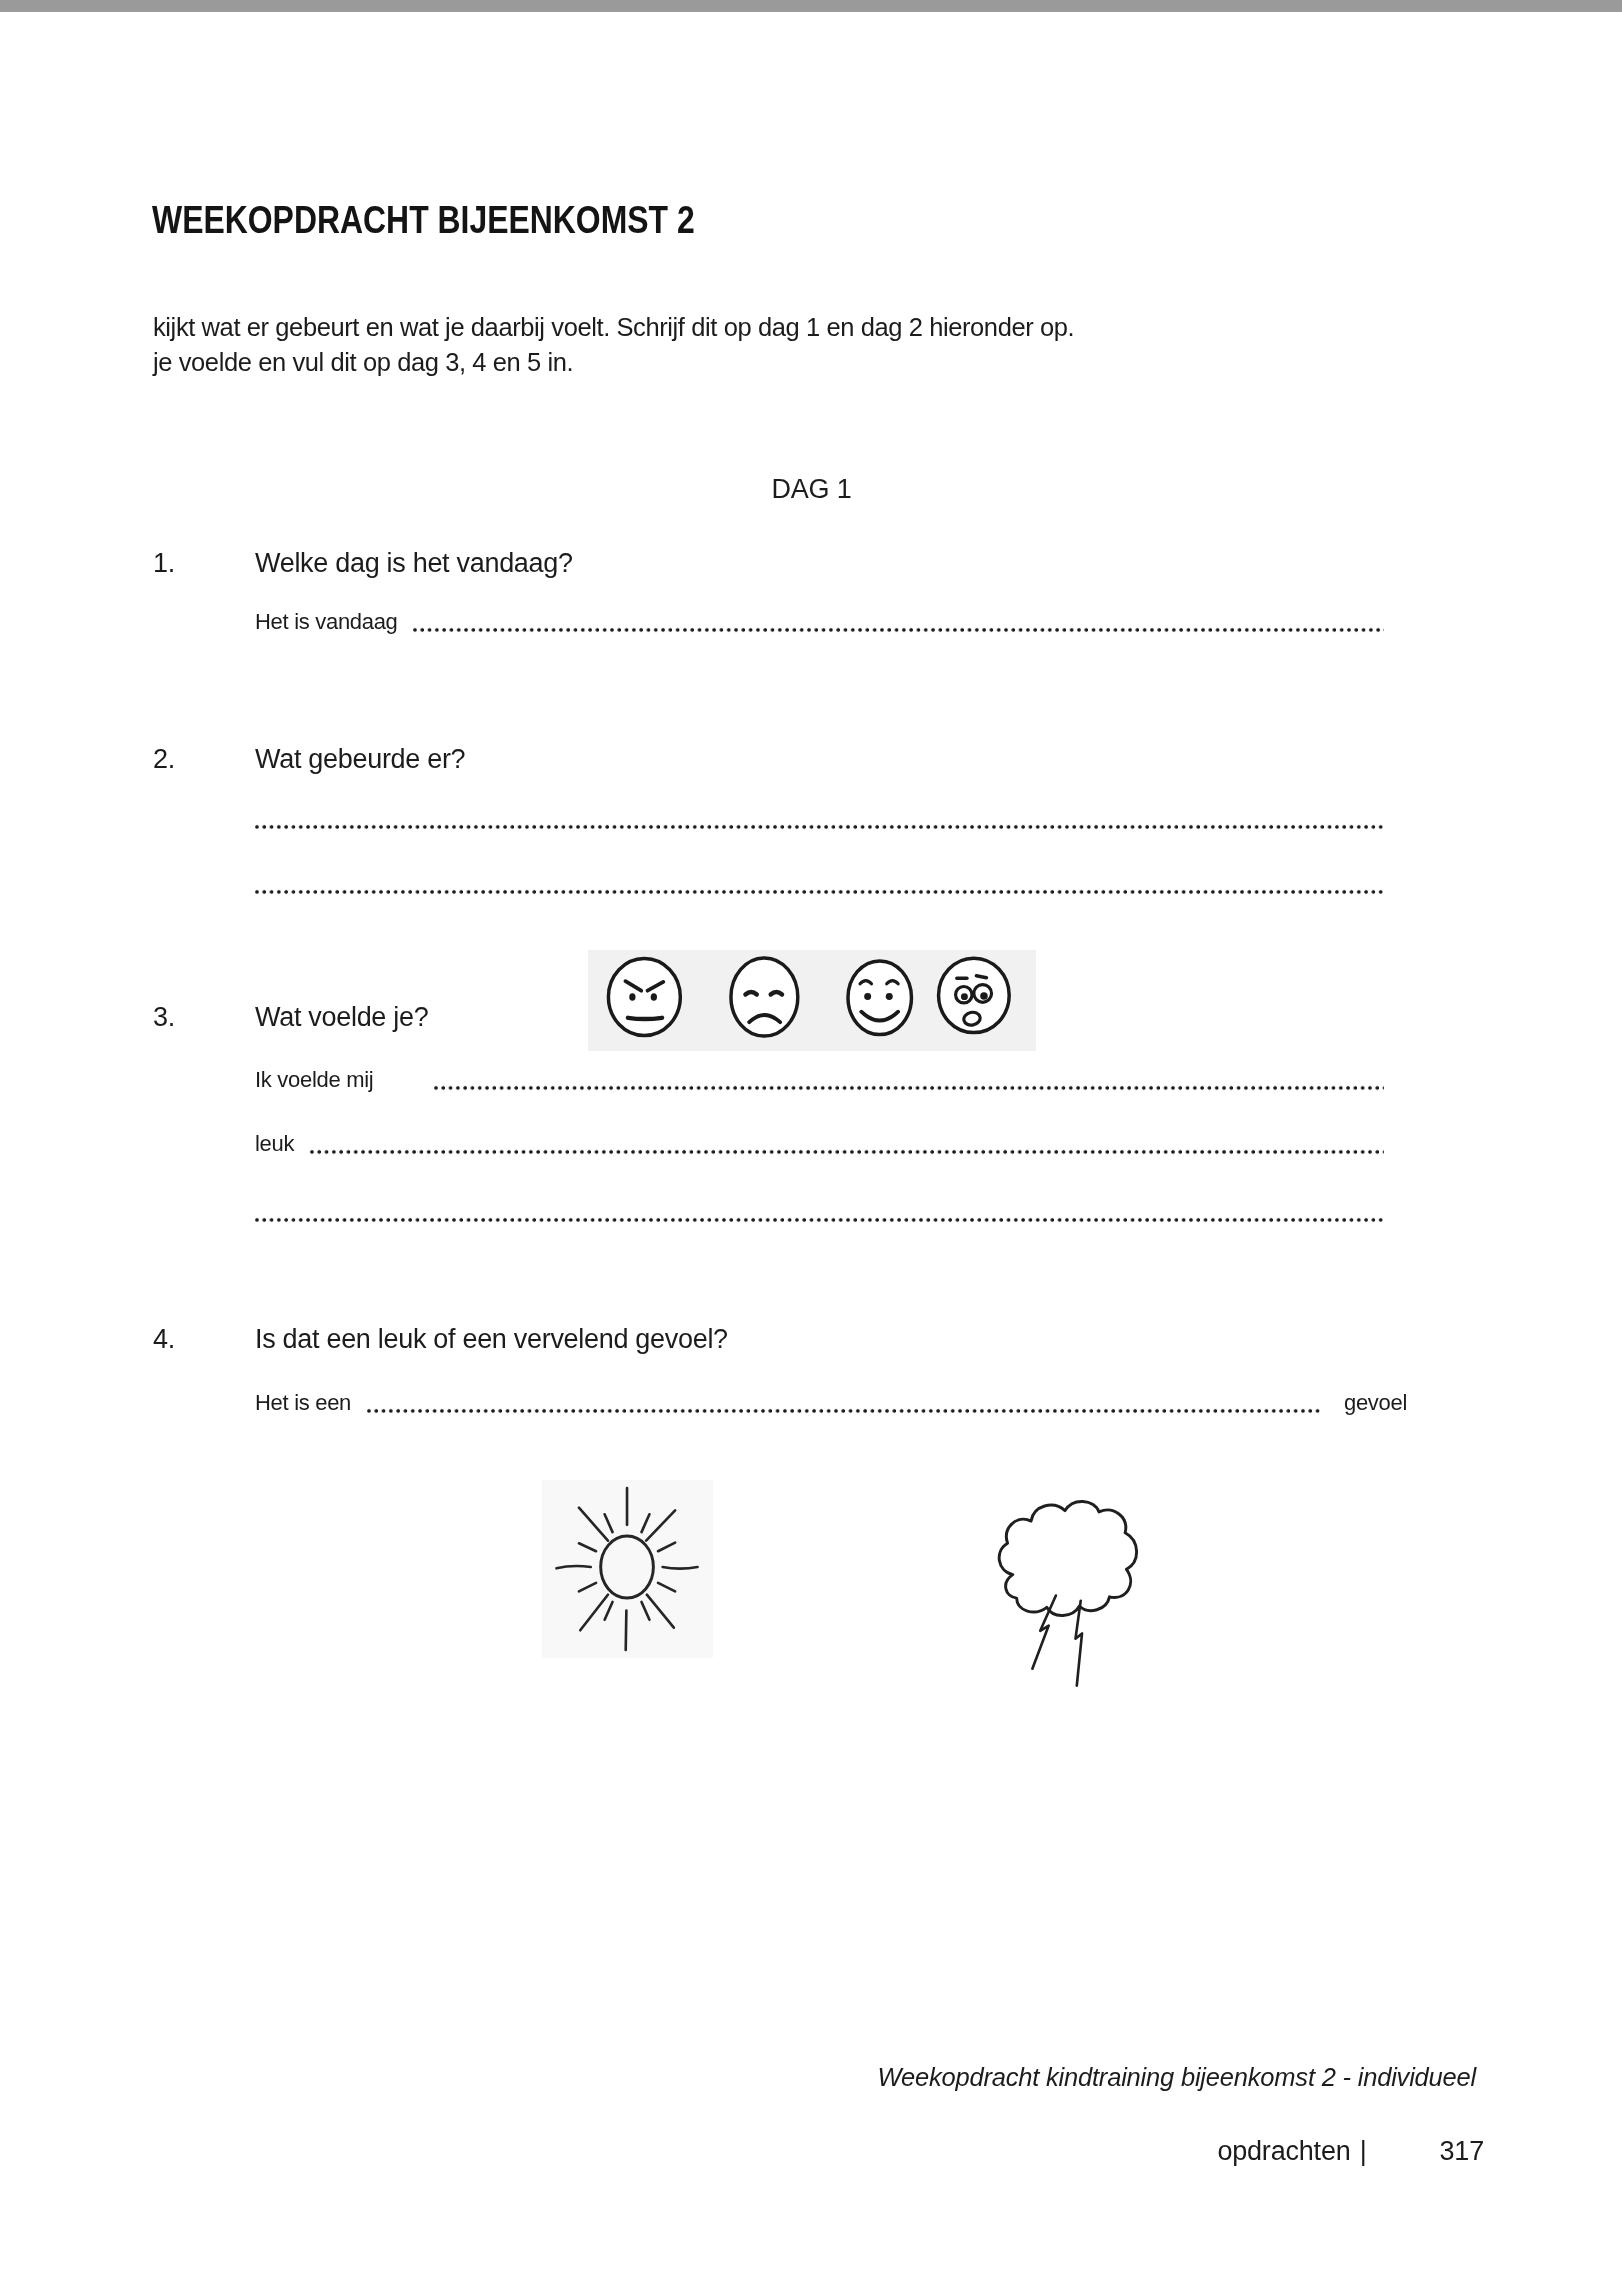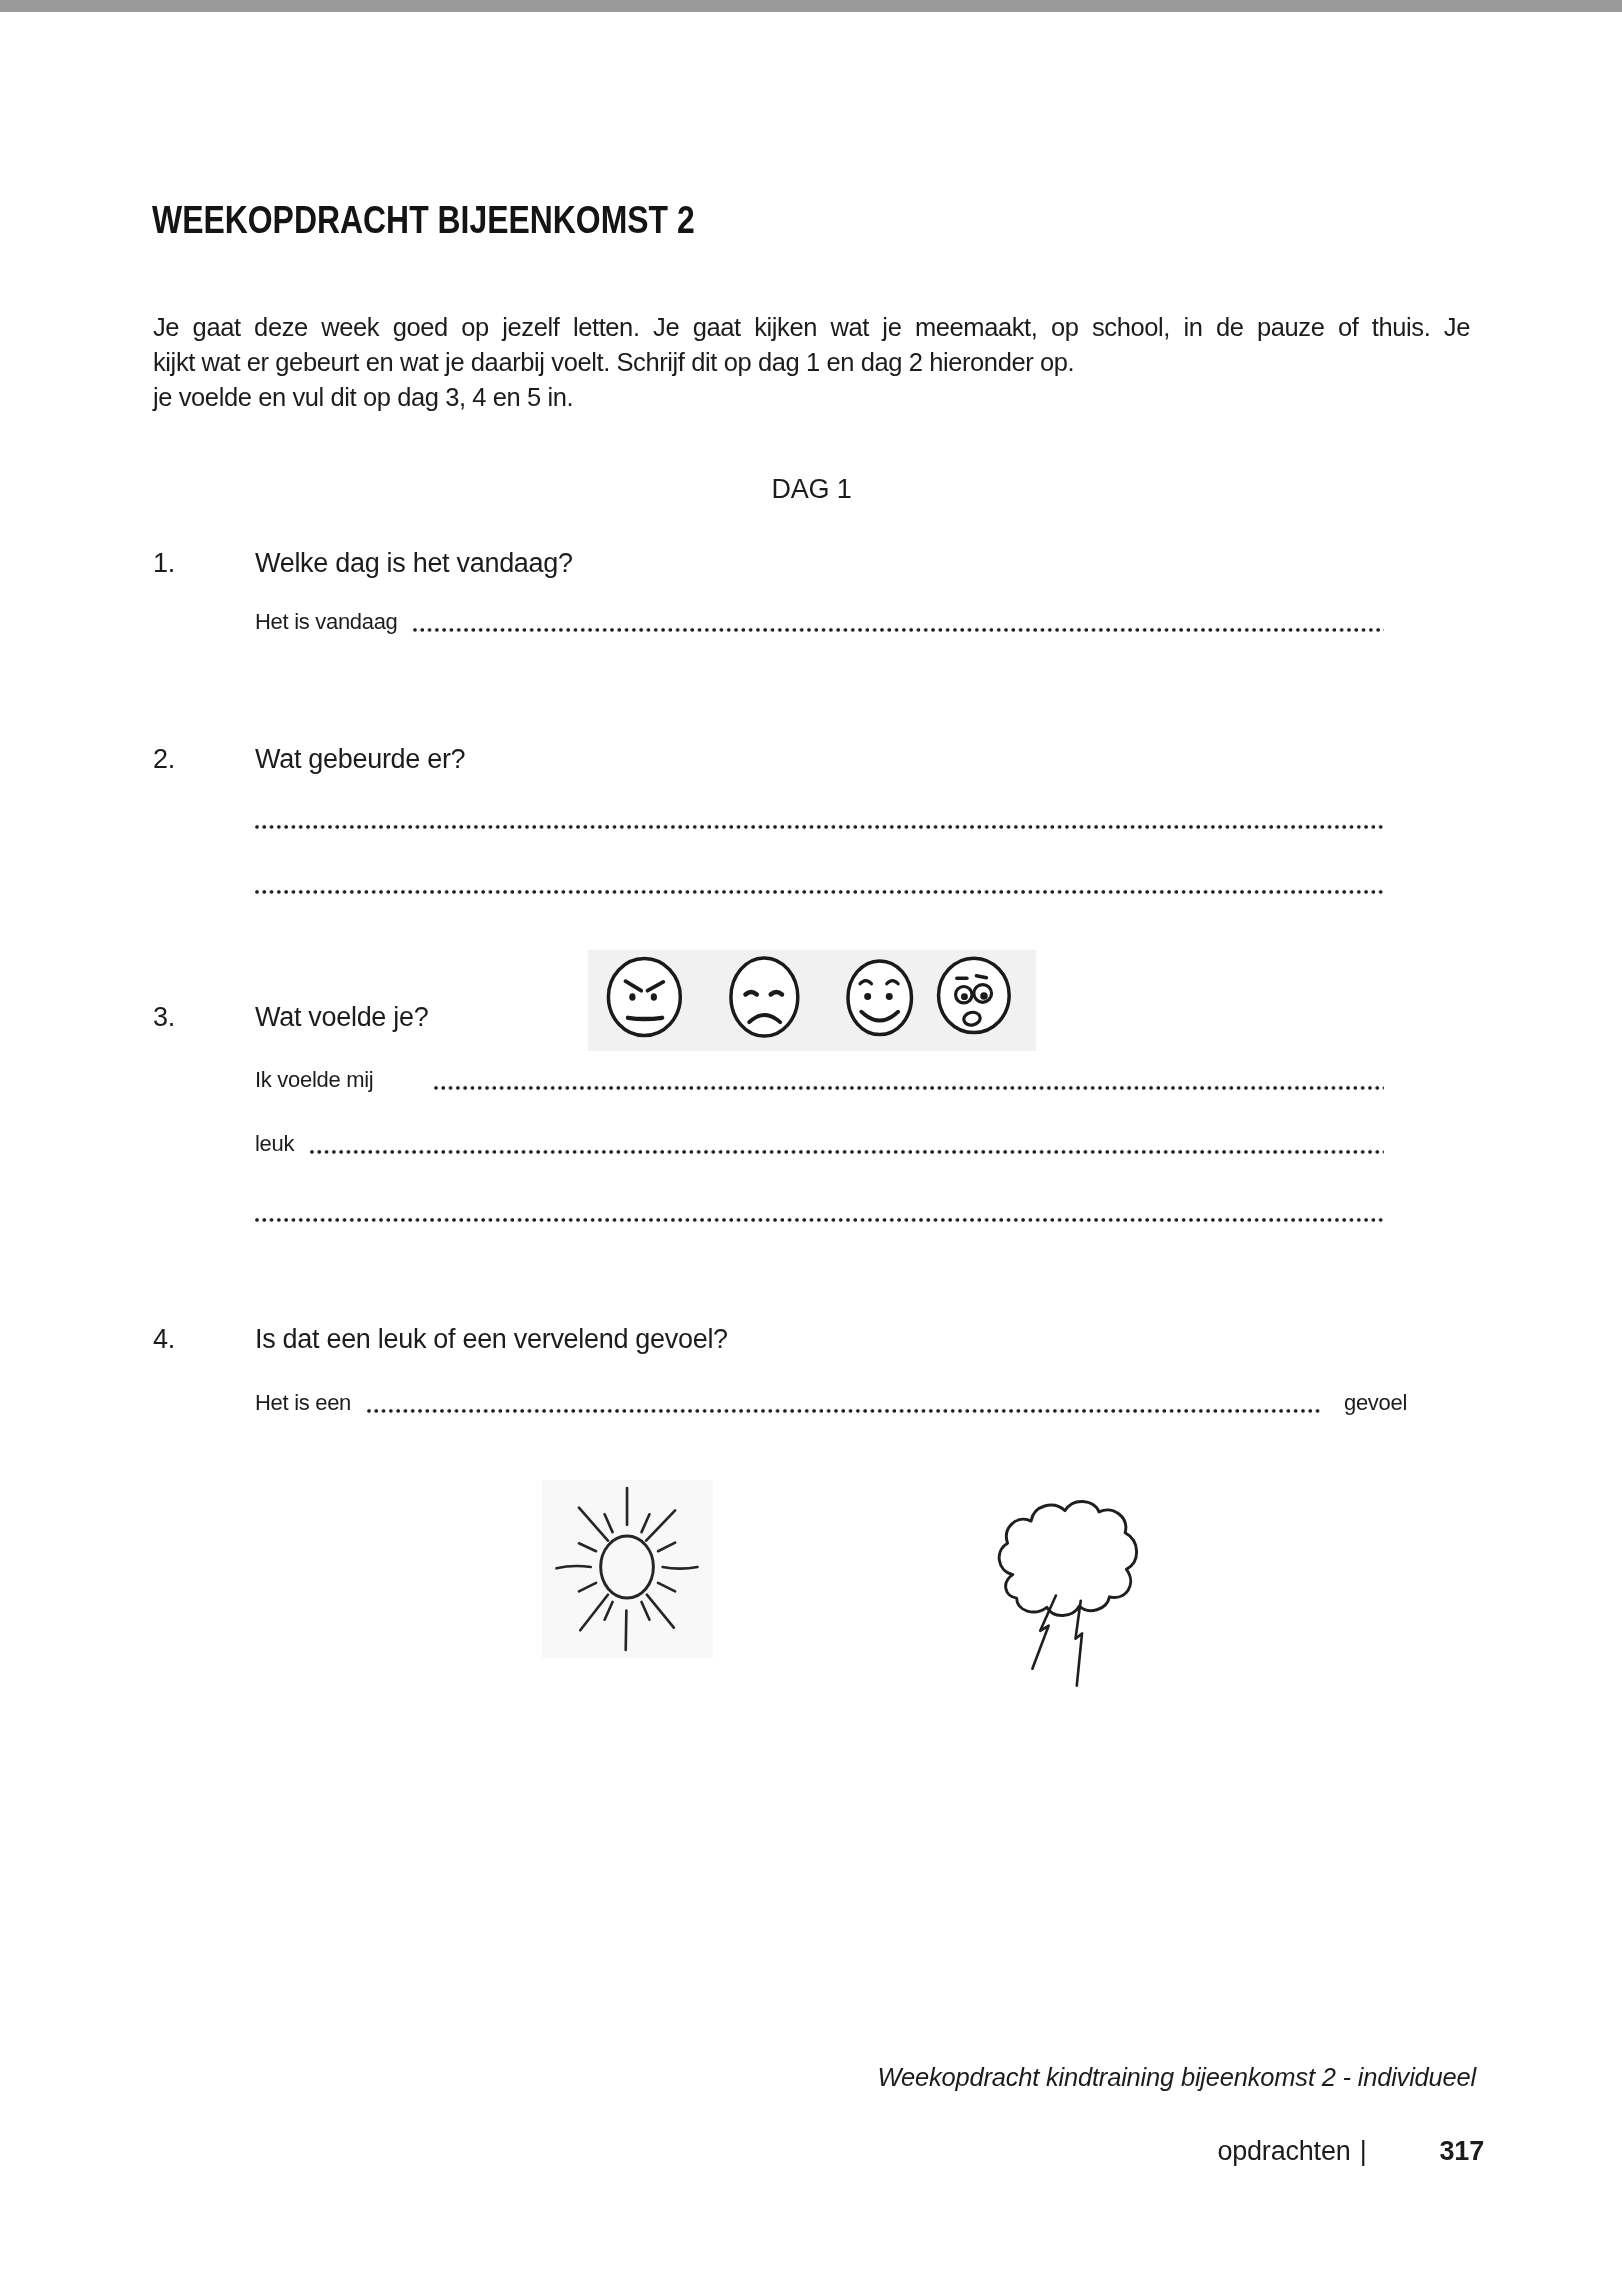--- a/index.html
+++ b/index.html
@@ -33,32 +33,31 @@
     background-size:7.3px 5.9px;background-repeat:repeat-x;
   }
   .scan-strip{position:absolute;background:#f1f1f1;}
   .scan-box{position:absolute;background:#f8f8f8;}
   .footer-source{
     font-size:25.5px;font-style:italic;letter-spacing:-0.2px;
     text-align:right;white-space:nowrap;
   }
   .footer-page{display:flex;justify-content:flex-end;align-items:baseline;font-size:27px;letter-spacing:-0.2px;}
   .footer-divider{margin-left:9.2px;}
-  .footer-num{margin-left:73px;font-weight:bold;}
+  .footer-num{margin-left:73px;}
   svg{display:block;}
 </style>
 </head>
 <body>
 
 <div class="page">
 
   <div class="abs title" style="left:152px;top:187px;">WEEKOPDRACHT BIJEENKOMST 2</div>
 
   <div class="abs body-text" style="left:153px;top:298px;width:1317px;">
-    <div class="intro-line jl">Je gaat deze week goed op jezelf letten. Je gaat kijken wat je meemaakt, op school, in de pauze of thuis. Je</div>
     <div class="intro-line">kijkt wat er gebeurt en wat je daarbij voelt. Schrijf dit op dag 1 en dag 2 hieronder op.</div>
     <div class="intro-line">je voelde en vul dit op dag 3, 4 en 5 in.</div>
   </div>
 
   <div class="abs day-heading" style="left:153px;top:462px;width:1317px;">DAG 1</div>
 
   <div class="abs q-row" style="left:153px;top:534px;width:1317px;">
     <span class="q-num">1.</span>
     <span>Welke dag is het vandaag?</span>
   </div>

